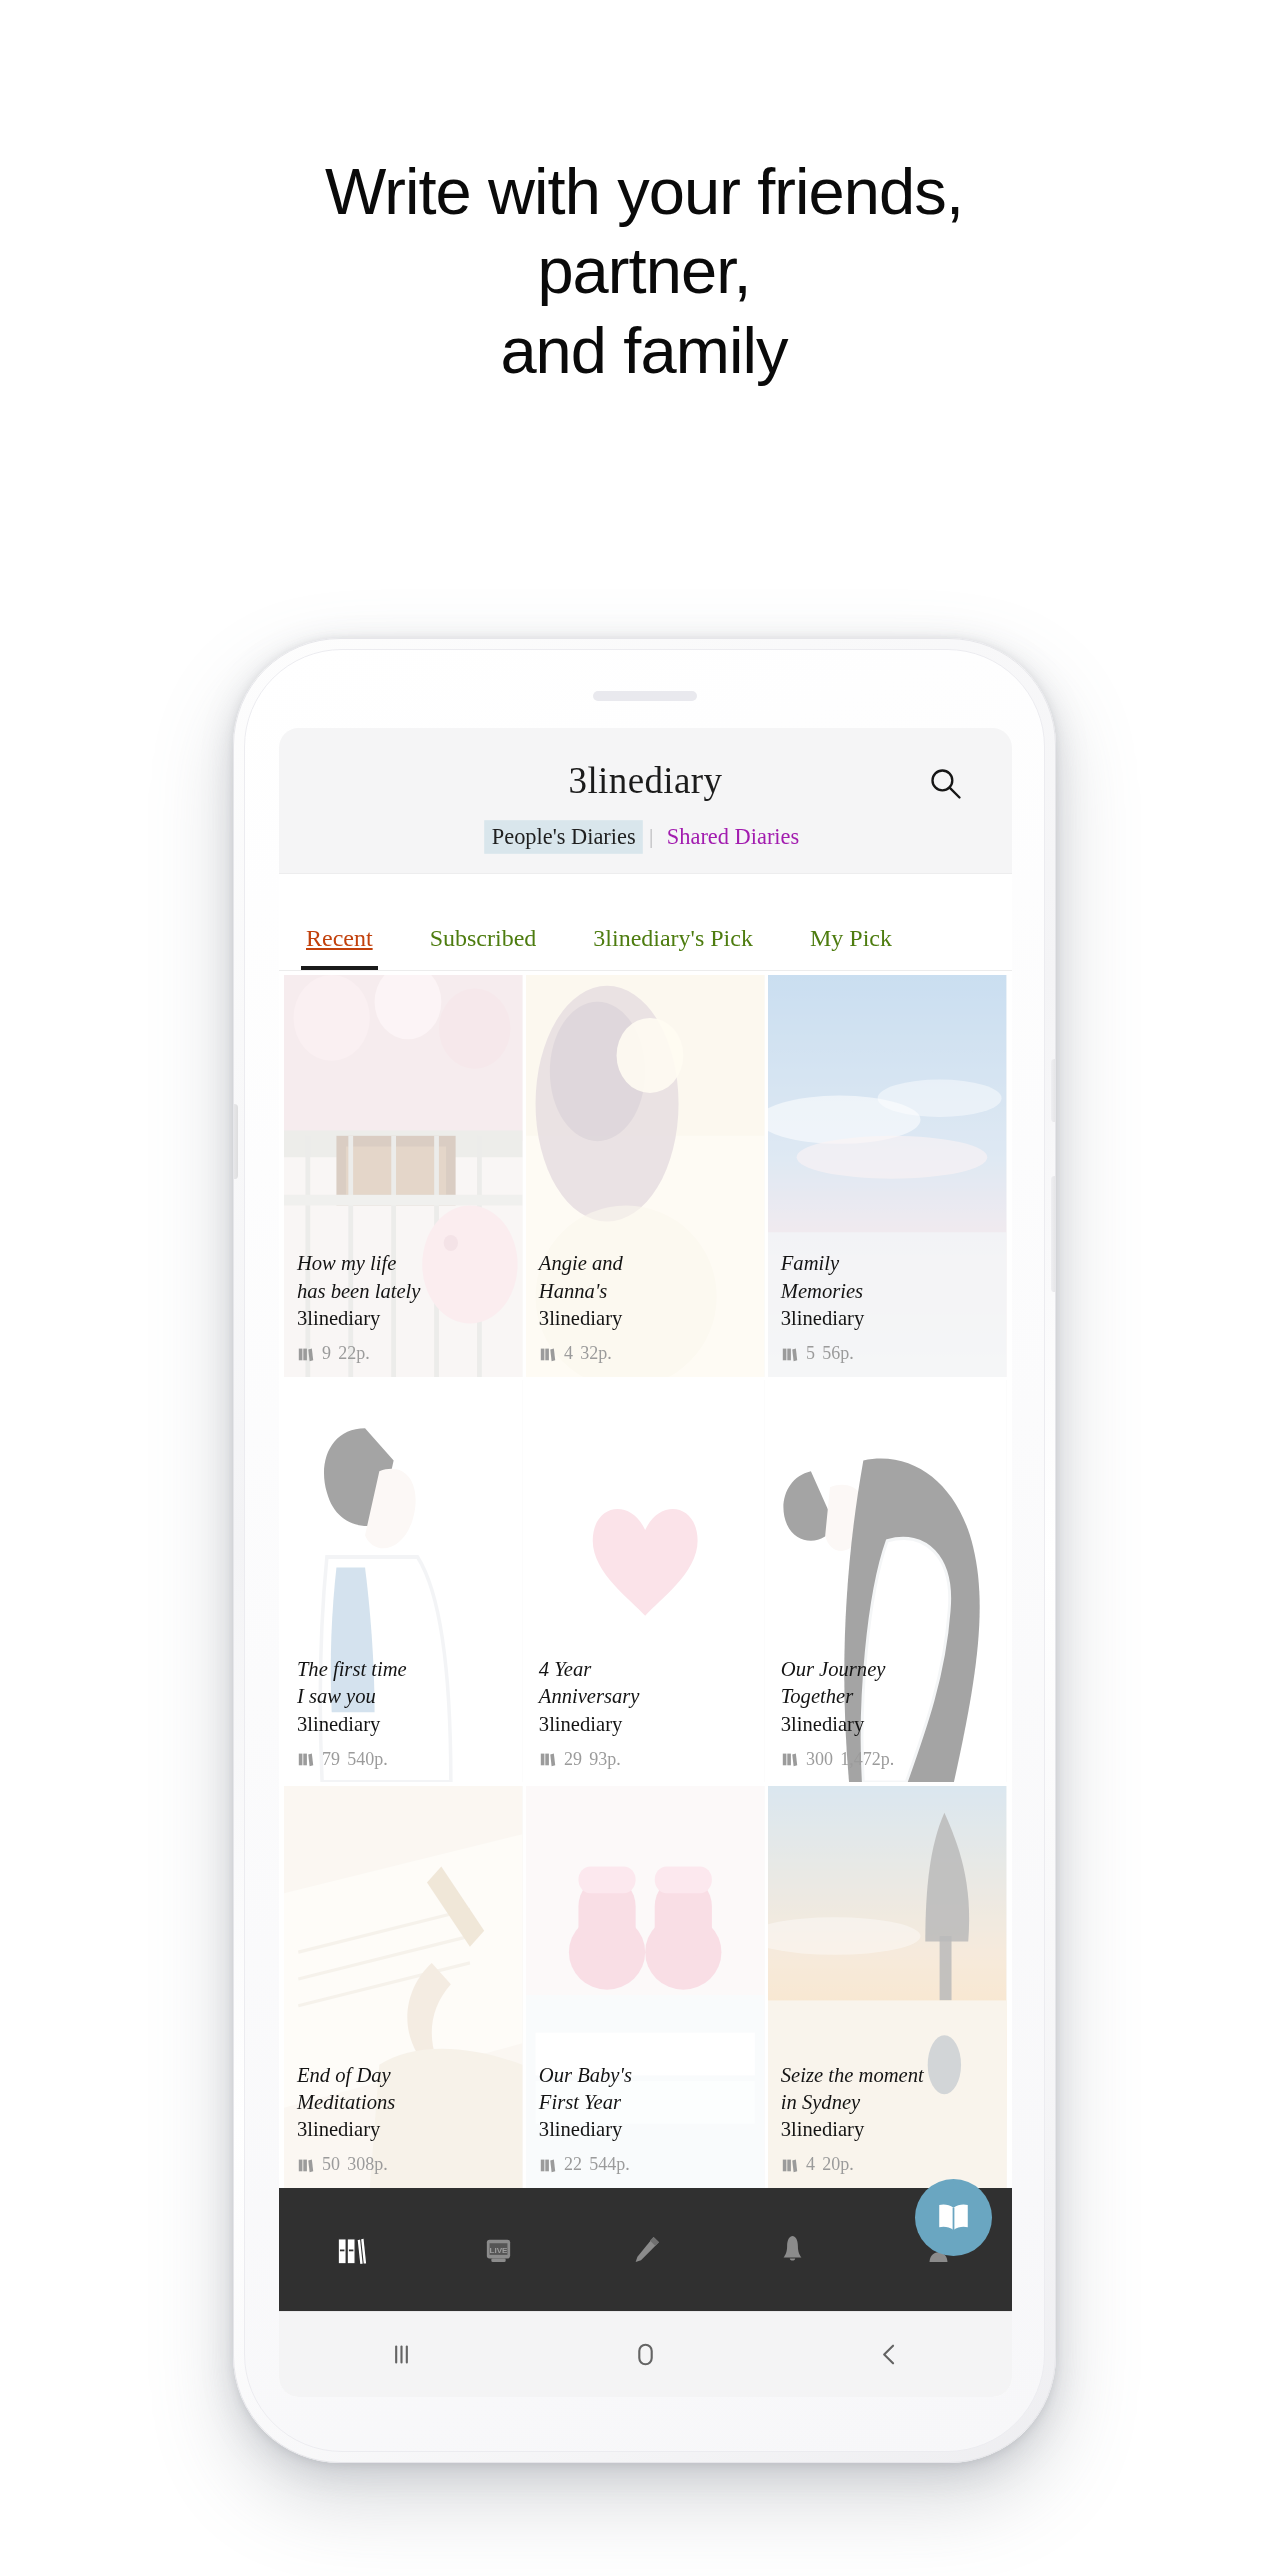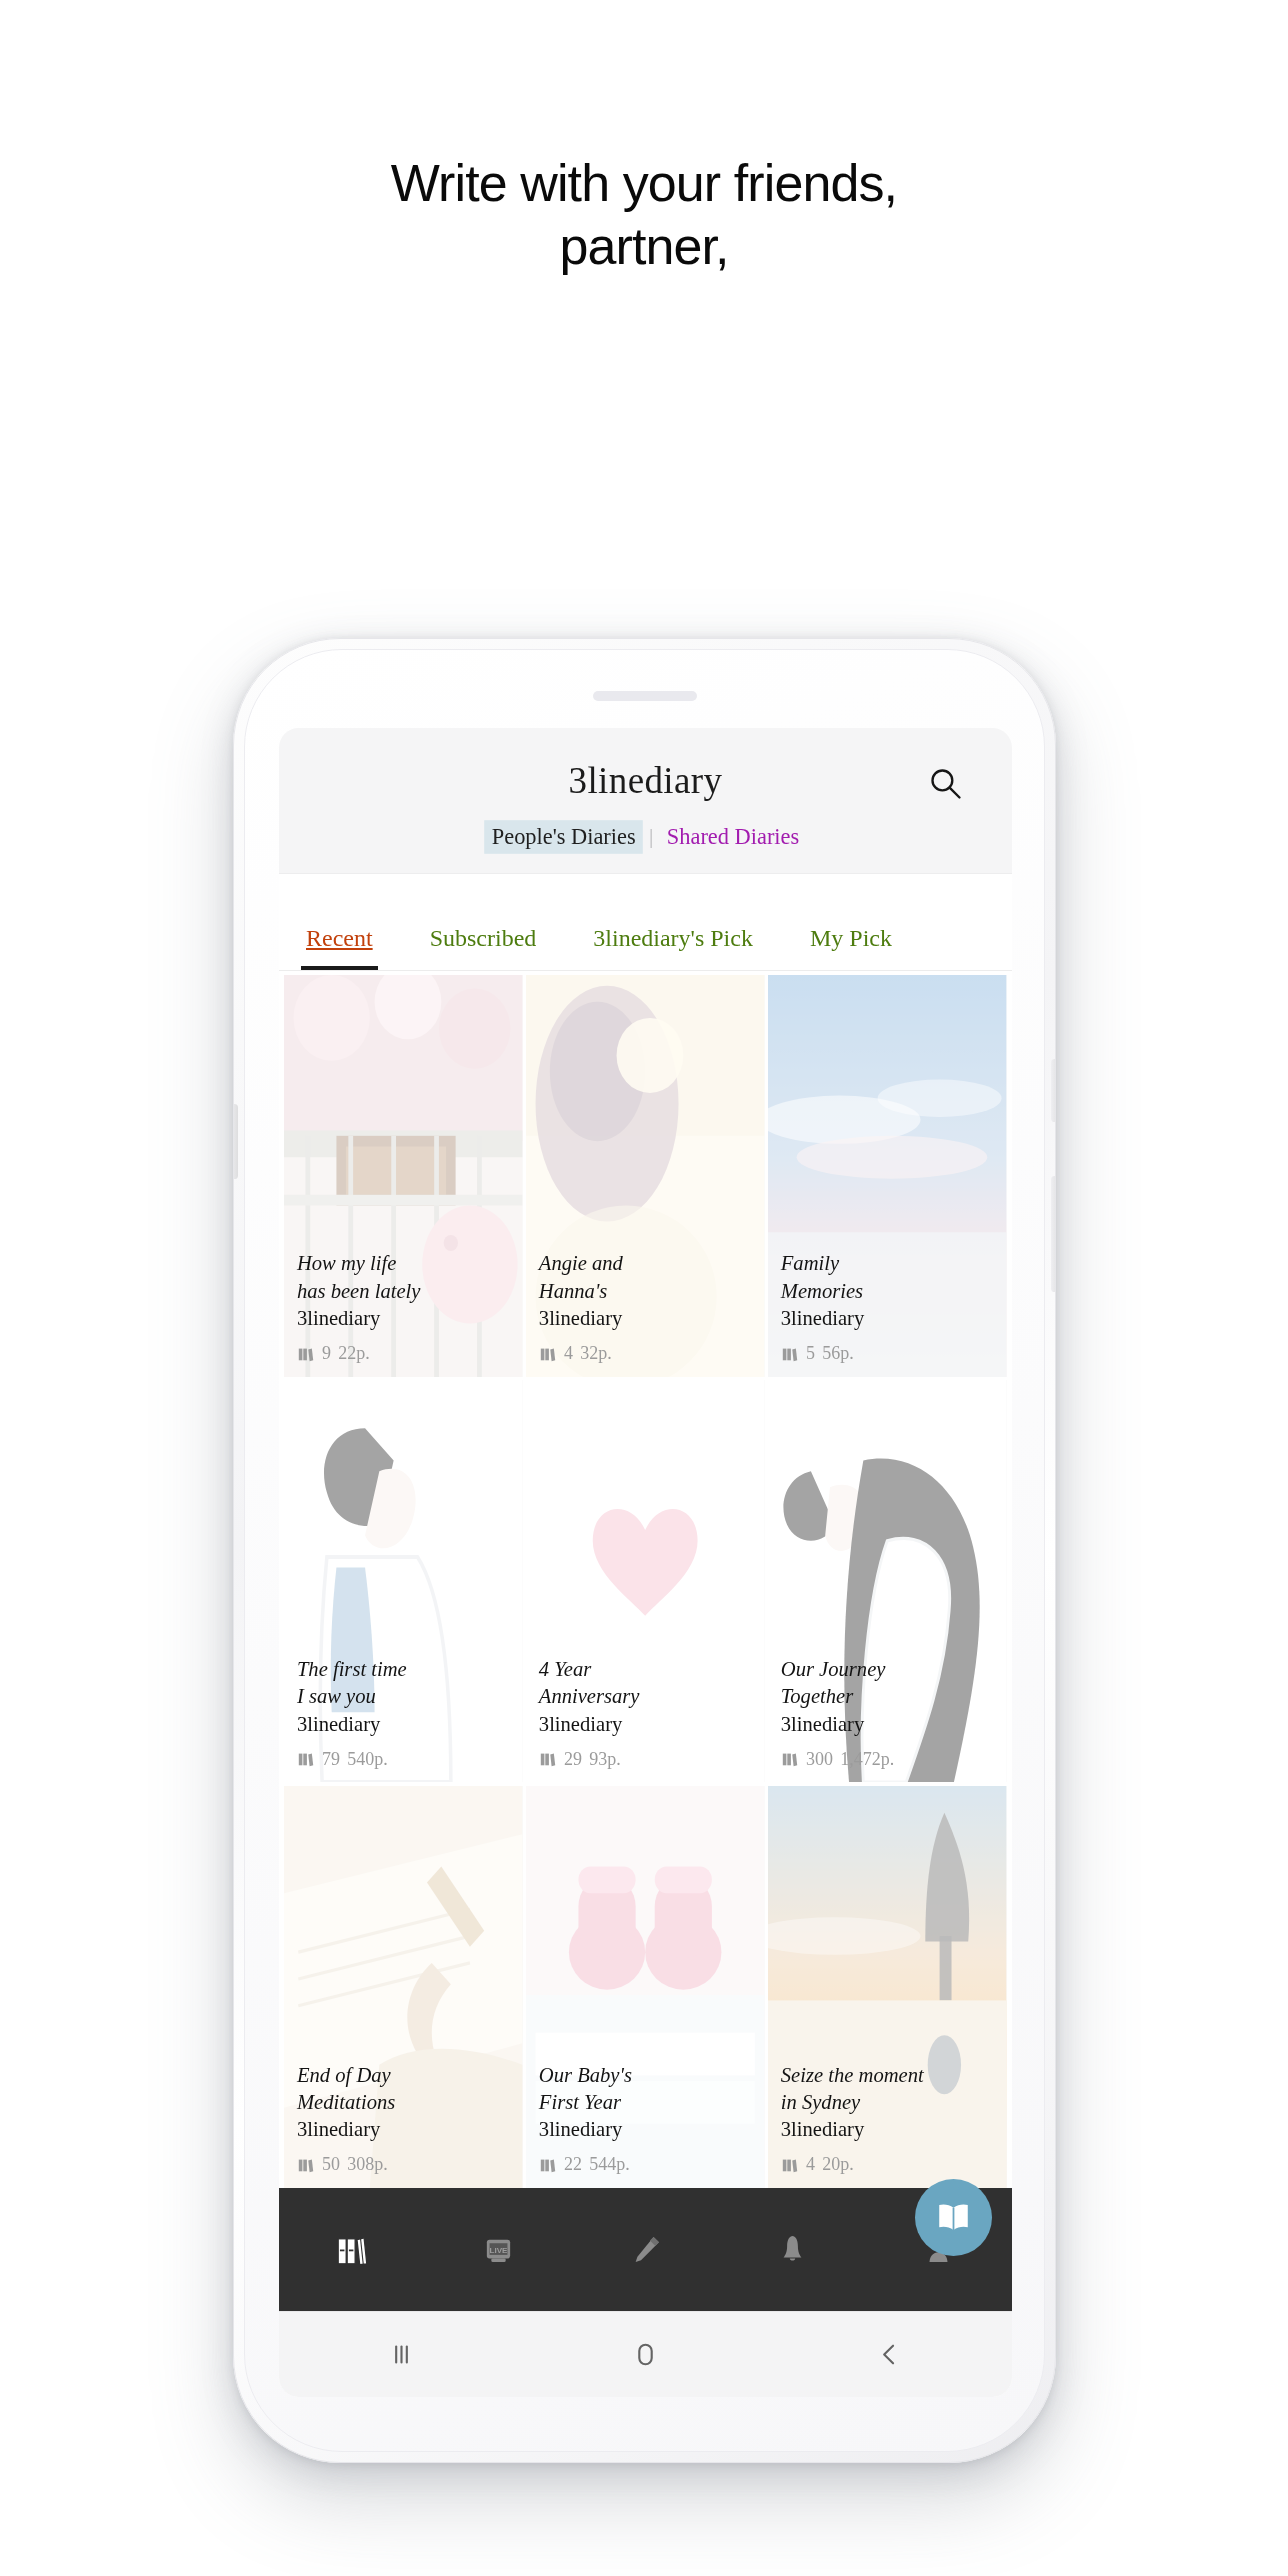--- a/index.html
+++ b/index.html
@@ -20,21 +20,21 @@
   }
 
   
   .headline {
     position: absolute;
     top: 152px;
     left: 0;
     width: 1288px;
     text-align: center;
     font-family: "Liberation Sans", sans-serif;
-    font-size: 52px;
+    font-size: 65px;
     line-height: 1.22;
     font-weight: 400;
     color: #0a0a0a;
     letter-spacing: -0.9px;
   }
   .headline .ln { display: block; white-space: pre; }
 
   
   .phone-wrap {
     position: absolute;
@@ -291,20 +291,21 @@
   .art { position: absolute; inset: 0; width: 100%; height: 100%; display: block; }
 </style>
 </head>
 <body>
 
 <div class="page">
 
   <div class="headline">
     <span class="ln">Write with your friends,</span>
     <span class="ln">partner,</span>
+    <span class="ln">and family</span>
   </div>
 
   <div class="phone-wrap">
     <div class="phone-shadow"></div>
     <div class="phone-body">
       <div class="phone-inner-ring"></div>
       <div class="earpiece"></div>
       <div class="side-btn left-a"></div>
       <div class="side-btn right-a"></div>
       <div class="side-btn right-b"></div>

